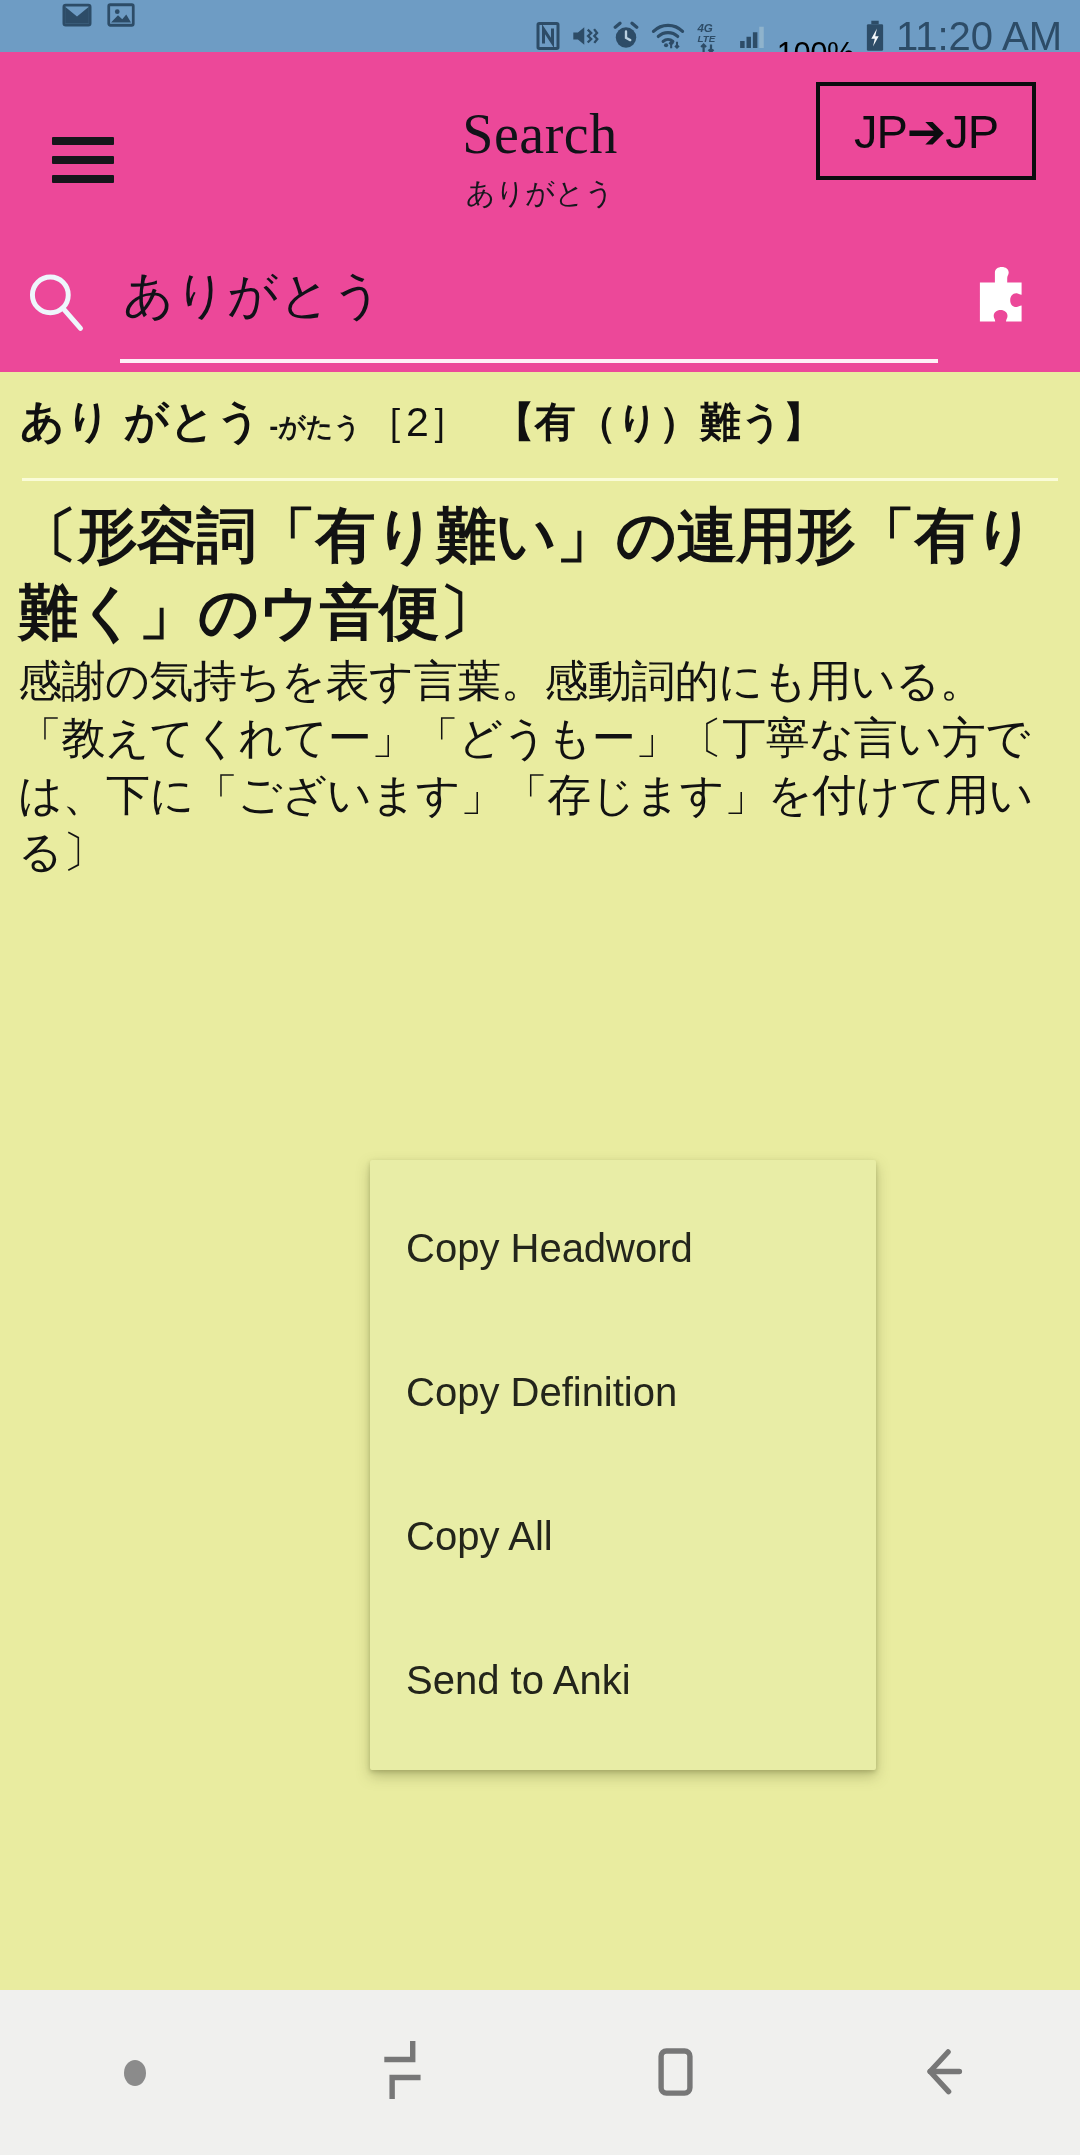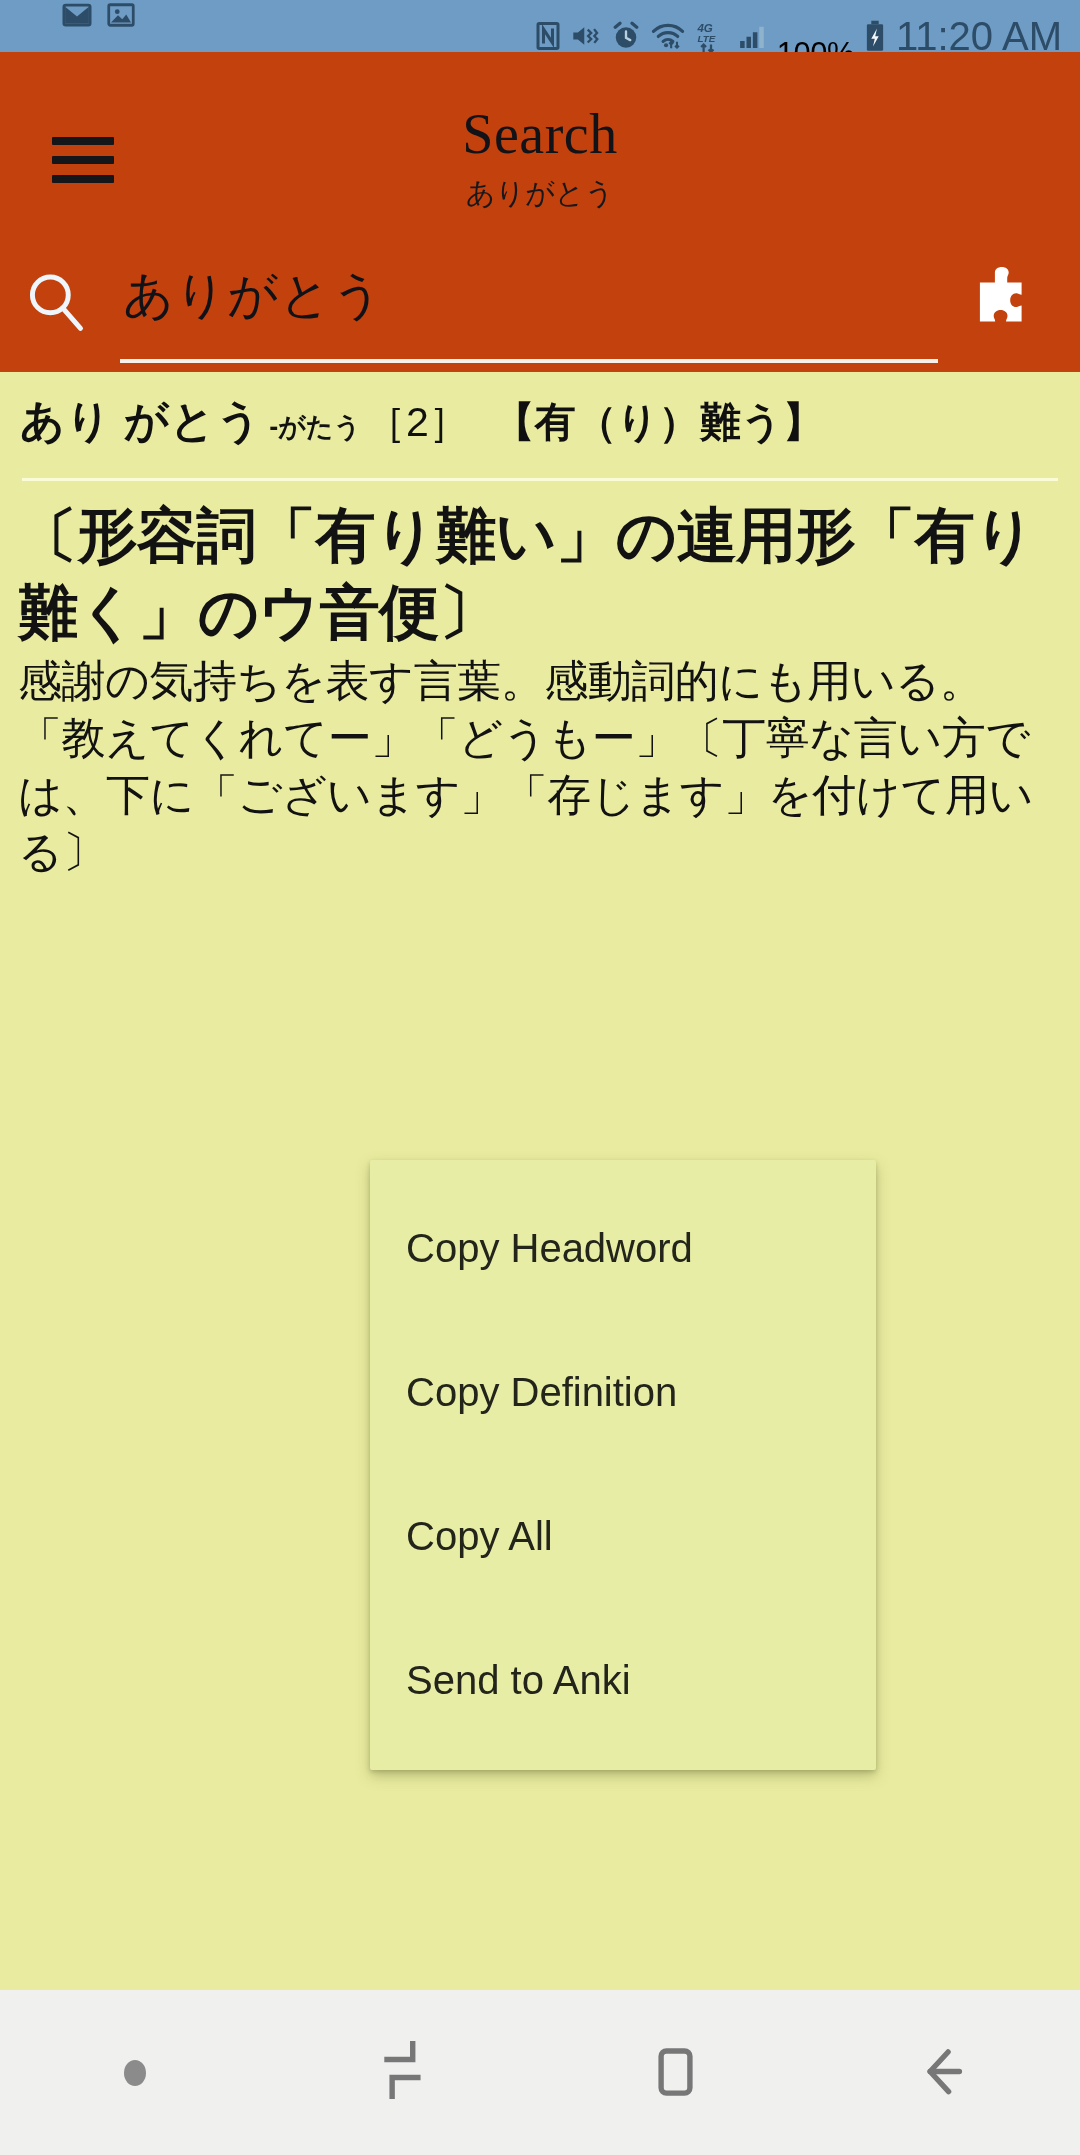--- a/index.html
+++ b/index.html
@@ -26,21 +26,21 @@
     color:#000000; font-family:"Liberation Sans", sans-serif;margin-top:36px;
   }
   .sb-time {
     font-size:40px; font-weight:400; letter-spacing:0px;
     color:#2d4c67; font-family:"Liberation Sans", sans-serif;
   }
 
   
   .app-bar {
     position:absolute; top:52px; left:0; width:1080px; height:320px;
-    background:#c2410c;
+    background:#ec4899;
   }
   .hamburger {
     position:absolute; left:52px; top:85px;
     width:62px; height:46px;
     display:flex; flex-direction:column; justify-content:space-between;
     cursor:pointer;
   }
   .hamburger span { display:block; height:8px; width:62px; background:#15161a; border-radius:1px; }
   .app-title {
     position:absolute; top:50px; left:0; width:1080px;
@@ -258,20 +258,23 @@
 
     <div class="hamburger">
       <span></span>
       <span></span>
       <span></span>
     </div>
 
     <div class="app-title">Search</div>
     <div class="app-subtitle">ありがとう</div>
 
+    <div class="lang-box">
+      <span class="lang-text">JP➔JP</span>
+    </div>
 
     <div class="search-row">
       <div class="search-icon-wrap">
         <svg width="66" height="66" viewBox="0 0 28 28">
           <circle cx="11.6" cy="11" r="7.6" fill="none" stroke="#eef6fc" stroke-width="2.1"></circle>
           <line x1="16.9" y1="16.6" x2="24.4" y2="25.2" stroke="#eef6fc" stroke-width="2.1" stroke-linecap="round"></line>
         </svg>
       </div>
       <div class="search-value" placeholder="Search">ありがとう</div>
       <div class="search-underline"></div>

